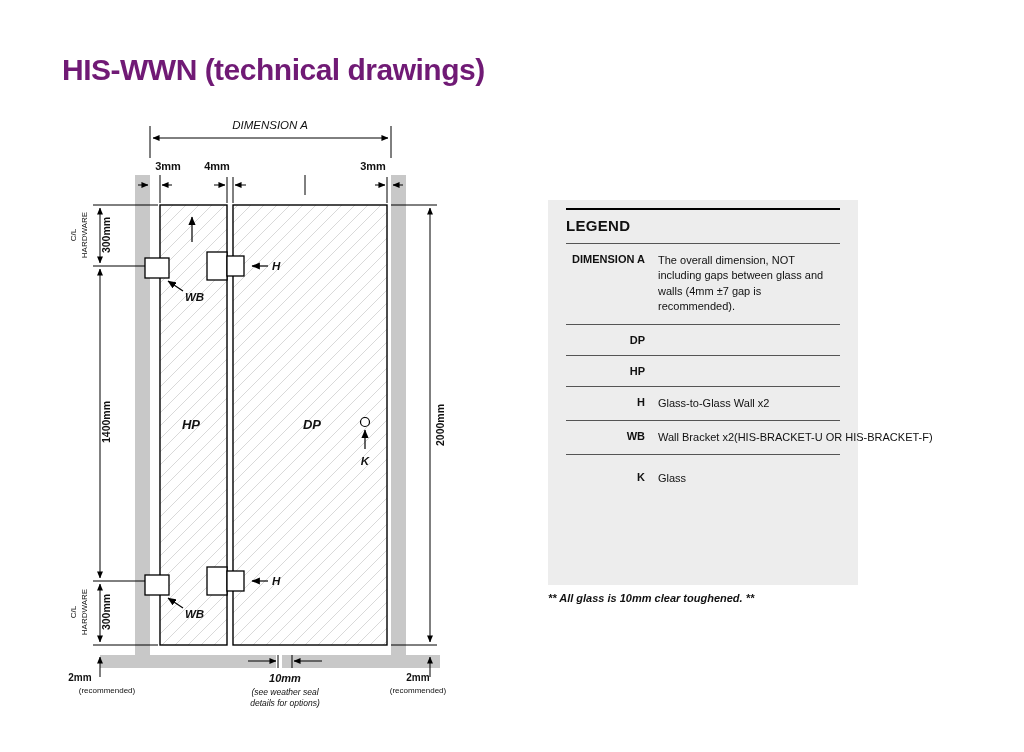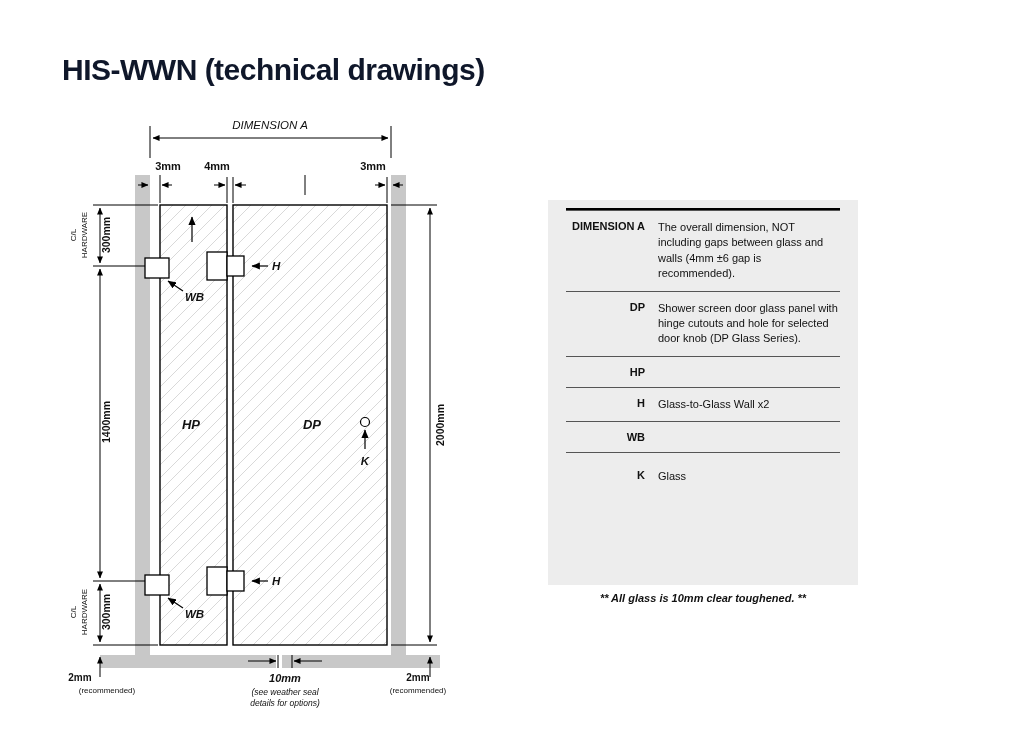--- a/index.html
+++ b/index.html
@@ -1,21 +1,21 @@
 <!DOCTYPE html>
 <html><head>
 <meta charset="utf-8">
 <style>
   * { margin:0; padding:0; box-sizing:border-box; }
   html, body { width:1024px; height:752px; background:#ffffff; font-family:"Liberation Sans", sans-serif; color:#111; }
   body { position:relative; overflow:hidden; }
 
   .page-title {
     position:absolute; left:62px; top:53px;
-    font-size:30px; font-weight:bold; letter-spacing:-0.5px; color:#0f172a;
+    font-size:30px; font-weight:bold; letter-spacing:-0.5px; color:#701a75;
   }
 
   .drawing { position:absolute; left:55px; top:115px; }
 
   svg text { fill:#111; }
   .t-dima  { font: italic 400 11.5px "Liberation Sans", sans-serif; }
   .t-gap   { font: 700 11px "Liberation Sans", sans-serif; }
   .t-dim   { font: 700 10.5px "Liberation Sans", sans-serif; }
   .t-cl    { font: 400 8px "Liberation Sans", sans-serif; }
   .t-panel { font: italic 700 13px "Liberation Sans", sans-serif; }
@@ -32,21 +32,21 @@
   .legend-inner { margin:8px 18px 0 18px; border-top:2px solid #000; }
   .lg-heading { font-size:15px; font-weight:bold; padding:7px 0 9px 0; letter-spacing:0.3px; }
   .lg-row { display:flex; border-top:1px solid #555; padding:9px 0; }
   .lg-term { flex:none; width:92px; text-align:right; padding-right:13px; font-size:11px; font-weight:bold; white-space:nowrap; }
   .lg-desc { flex:1; font-size:11px; line-height:1.4; }
   .lg-row.nowrap .lg-desc { white-space:nowrap; overflow:visible; }
   .lg-row.last { padding-top:16px; padding-bottom:18px; }
 
   .footnote {
     position:absolute; left:548px; top:592px; width:310px;
-    text-align:center; font-size:11px; font-weight:bold; font-style:italic;
+    text-align:left; font-size:11px; font-weight:bold; font-style:italic;
   }
 </style>
 </head>
 <body>
 
 <h1 class="page-title">HIS-WWN (technical drawings)</h1>
 
 <svg class="drawing" width="430" height="610" viewBox="0 0 430 610" xmlns="http://www.w3.org/2000/svg">
   <defs>
     <marker id="arr" viewBox="0 0 8 8" refX="7.5" refY="4" markerWidth="7" markerHeight="7" orient="auto">
@@ -162,42 +162,43 @@
   <text class="t-rec" x="52" y="578" text-anchor="middle">(recommended)</text>
   <text class="t-mm10" x="230" y="567" text-anchor="middle">10mm</text>
   <text class="t-note" x="230" y="580" text-anchor="middle">(see weather seal</text>
   <text class="t-note" x="230" y="591" text-anchor="middle">details for options)</text>
   <text class="t-mm2" x="363" y="566" text-anchor="middle">2mm</text>
   <text class="t-rec" x="363" y="578" text-anchor="middle">(recommended)</text>
 </svg>
 
 <div class="legend">
   <div class="legend-inner">
+    <div class="lg-heading">LEGEND</div>
 
     <div class="lg-row">
       <div class="lg-term">DIMENSION A</div>
-      <div class="lg-desc">The overall dimension, NOT including gaps between glass and walls (4mm ±6 gap is recommended).</div>
+      <div class="lg-desc">The overall dimension, NOT including gaps between glass and walls (4mm ±7 gap is recommended).</div>
     </div>
 
     <div class="lg-row">
       <div class="lg-term">DP</div>
-      <div class="lg-desc">Shower screen door glass panel with hinge cutouts and hole for selected door knob (DP Glass Series).</div>
     </div>
 
     <div class="lg-row">
       <div class="lg-term">HP</div>
     </div>
 
     <div class="lg-row">
       <div class="lg-term">H</div>
       <div class="lg-desc">Glass-to-Glass Wall x2</div>
     </div>
 
     <div class="lg-row nowrap">
       <div class="lg-term">WB</div>
+      <div class="lg-desc">Wall Bracket x2(HIS-BRACKET-U OR HIS-BRACKET-F)</div>
     </div>
 
     <div class="lg-row last">
       <div class="lg-term">K</div>
       <div class="lg-desc">Glass</div>
     </div>
   </div>
 </div>
 
 <div class="footnote">** All glass is 10mm clear toughened. **</div>

